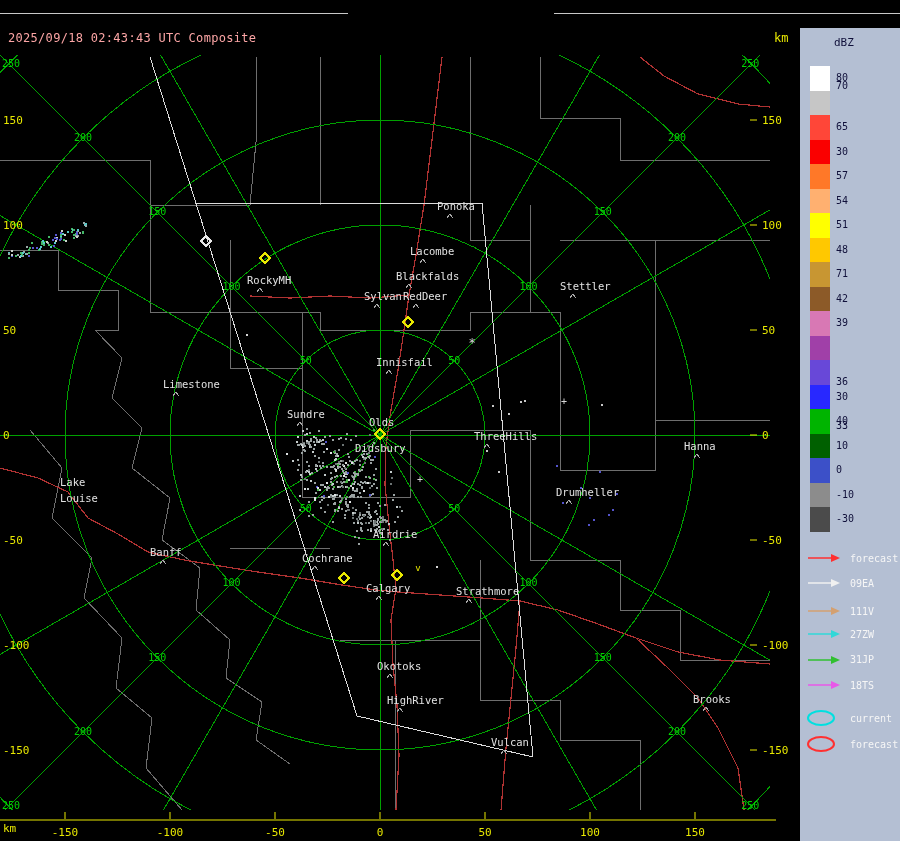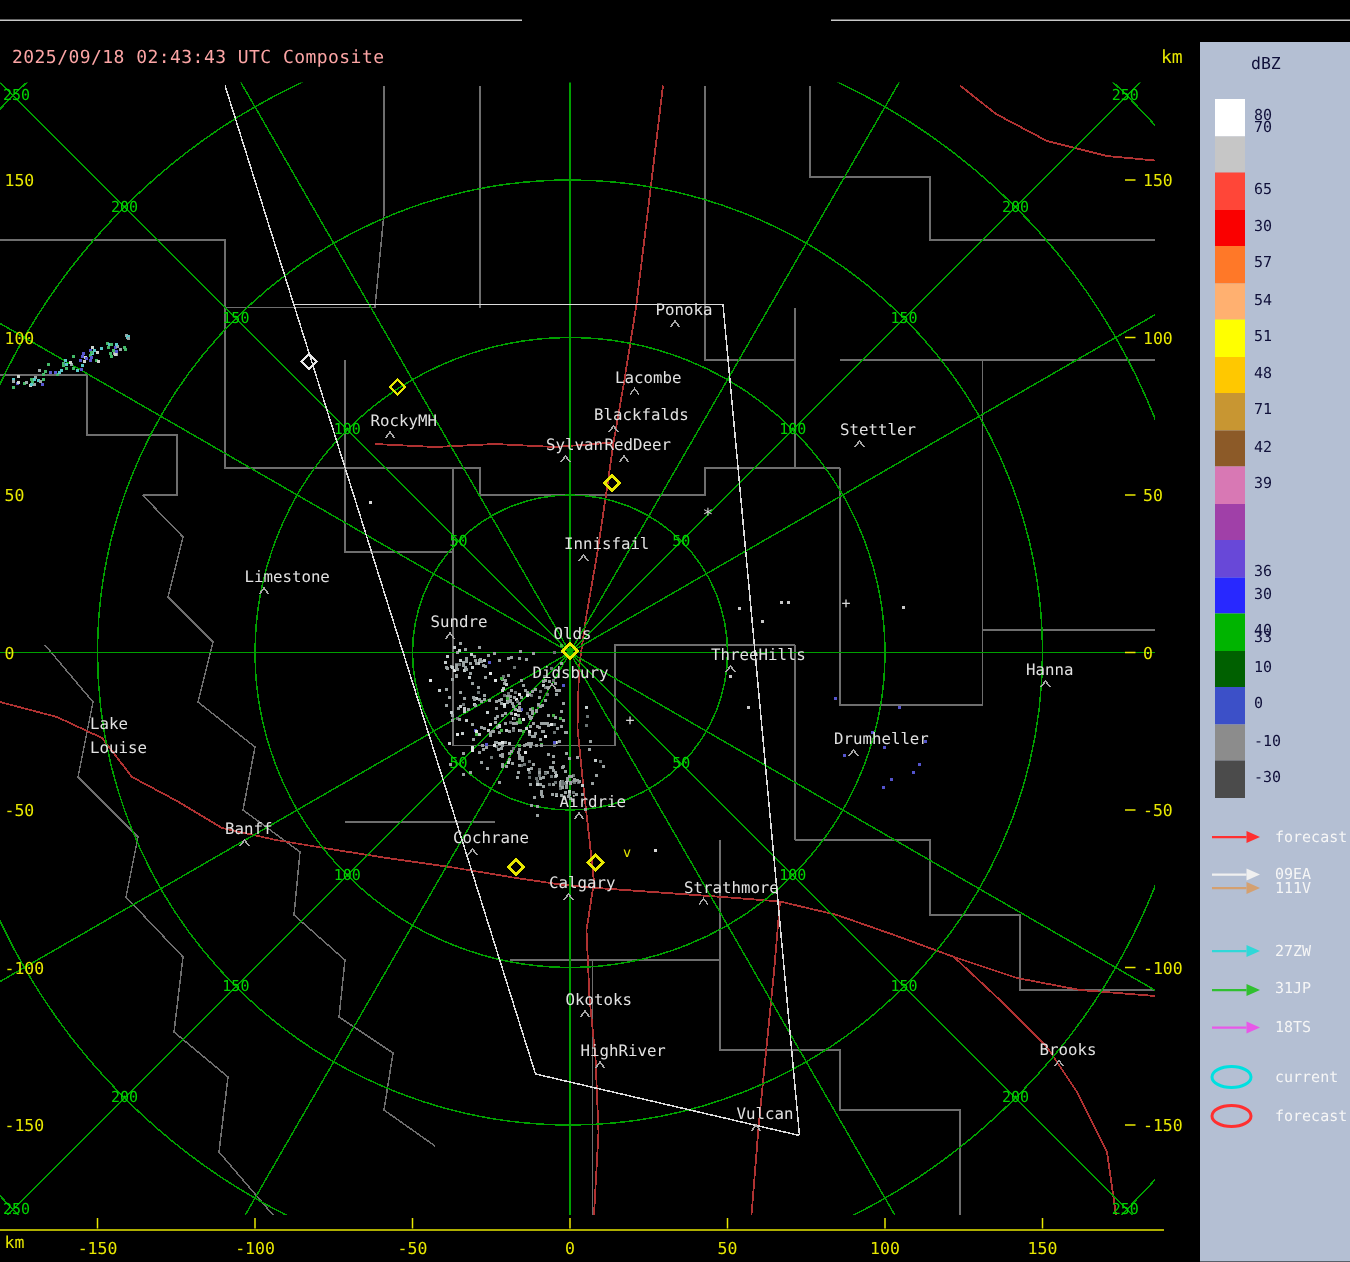--- a/index.html
+++ b/index.html
@@ -816,21 +816,21 @@
         </svg>
         <span class="lbl">forecast</span>
       </div>
       <div class="lrow" style="top: 25.4px;">
         <svg width="36" height="12">
           <line x1="2" y1="6" x2="25" y2="6" stroke="#f0f0f0" stroke-width="1.5"></line>
           <polygon points="25,2 34,6 25,10" fill="#f0f0f0"></polygon>
         </svg>
         <span class="lbl">09EA</span>
       </div>
-      <div class="lrow" style="top: 34px;">
+      <div class="lrow" style="top: 53px;">
         <svg width="36" height="12">
           <line x1="2" y1="6" x2="25" y2="6" stroke="#d4a070" stroke-width="1.5"></line>
           <polygon points="25,2 34,6 25,10" fill="#d4a070"></polygon>
         </svg>
         <span class="lbl">111V</span>
       </div>
       <div class="lrow" style="top: 76.2px;">
         <svg width="36" height="12">
           <line x1="2" y1="6" x2="25" y2="6" stroke="#30d8d8" stroke-width="1.5"></line>
           <polygon points="25,2 34,6 25,10" fill="#30d8d8"></polygon>

